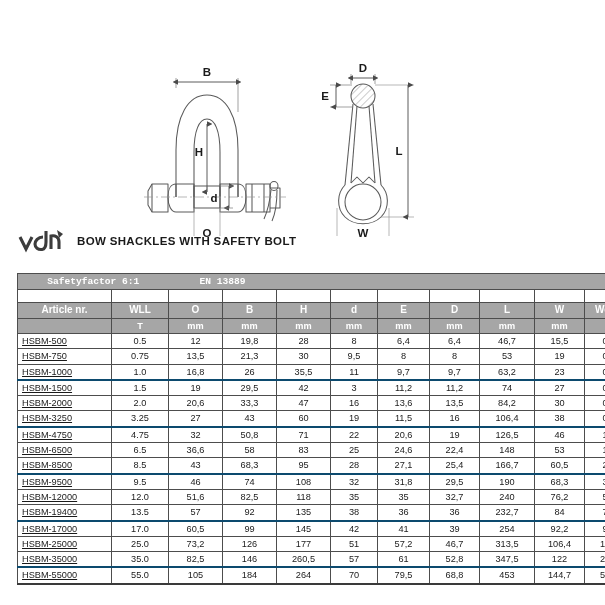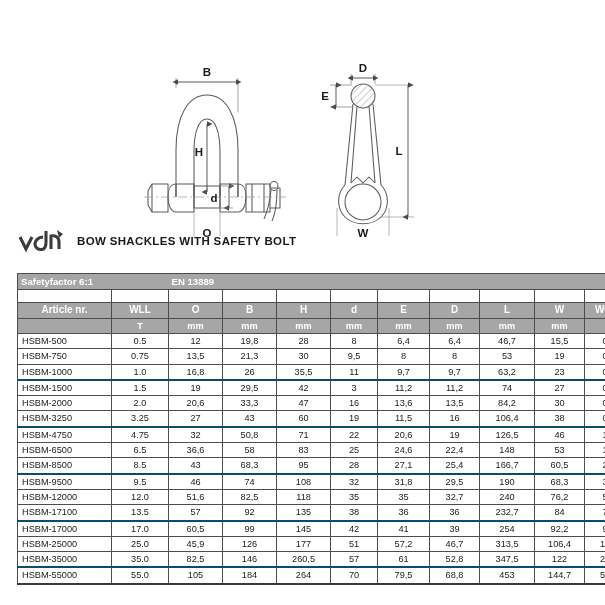--- a/index.html
+++ b/index.html
@@ -50,44 +50,45 @@
     text-align:center;
     white-space:nowrap;
     overflow:hidden;
     line-height:14.3px;
   }
   
   tr.banner td{
     background:#a6a6a6;
     color:#ffffff;
     font-weight:bold;
-    text-align:left;
+    text-align:center;
     font-size:9.6px;
     height:15px; line-height:15px;
     border-color:#4d4d4d;
+    font-family:Liberation Mono, monospace;
   }
   tr.spacer td{
     background:#ffffff;
     height:13px;
     border:1px solid #4d4d4d;
   }
   tr.hdr td{
     background:#a6a6a6;
     color:#ffffff;
     font-weight:bold;
     font-size:10px;
     height:14.5px; line-height:14.5px;
   }
   tr.hdr.unit td{
     font-weight:bold;
     font-size:9.2px;
   }
   tr.data td{ background:#ffffff; }
   tr.data td.article{
-    text-align:left; padding-left:4px;
+    text-align:left; padding-left:4px;text-decoration:underline;
   }
   
   tr.data.grp td{ border-top:2px solid #0c4a6e; }
   tr.data.lastrow td{ border-bottom:2px solid #3a3a3a; }
   tr.banner td.b1{ border-right:none; }
   tr.banner td.b2{ border-left:none; border-right:none; }
   tr.banner td.b3{ border-left:none; }
 </style>
 </head>
 <body>
@@ -432,21 +433,21 @@
           <td>82,5</td>
           <td>118</td>
           <td>35</td>
           <td>35</td>
           <td>32,7</td>
           <td>240</td>
           <td>76,2</td>
           <td>5,31</td>
         </tr>
         <tr class="data">
-          <td class="article">HSBM-17100</td>
+          <td class="article">HSBM-19400</td>
           <td>13.5</td>
           <td>57</td>
           <td>92</td>
           <td>135</td>
           <td>38</td>
           <td>36</td>
           <td>36</td>
           <td>232,7</td>
           <td>84</td>
           <td>7,20</td>
@@ -460,21 +461,21 @@
           <td>42</td>
           <td>41</td>
           <td>39</td>
           <td>254</td>
           <td>92,2</td>
           <td>9,43</td>
         </tr>
         <tr class="data">
           <td class="article">HSBM-25000</td>
           <td>25.0</td>
-          <td>45,9</td>
+          <td>73,2</td>
           <td>126</td>
           <td>177</td>
           <td>51</td>
           <td>57,2</td>
           <td>46,7</td>
           <td>313,5</td>
           <td>106,4</td>
           <td>17,80</td>
         </tr>
         <tr class="data">

